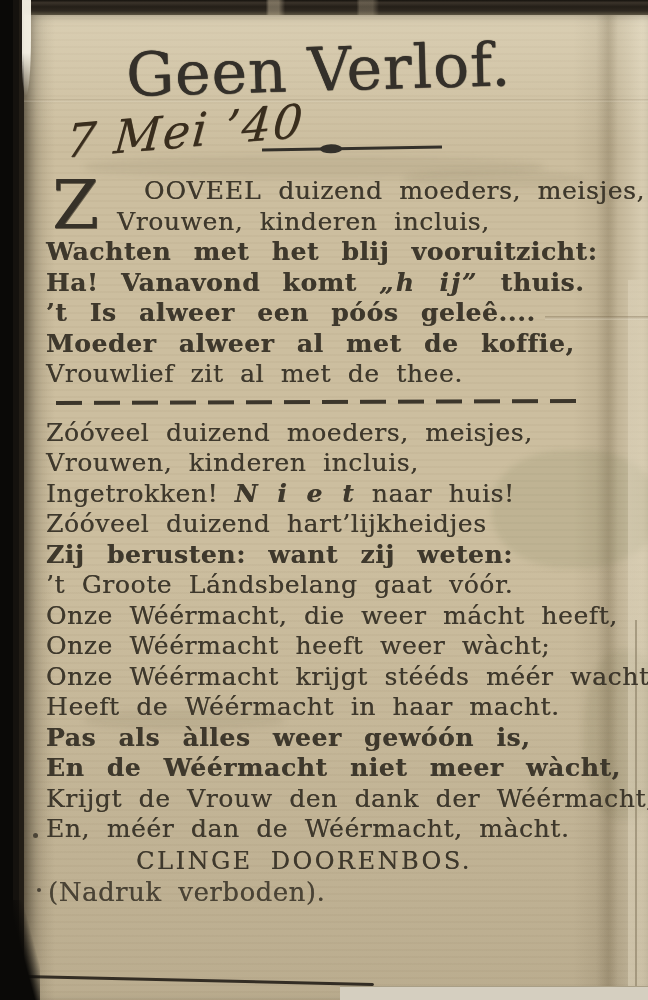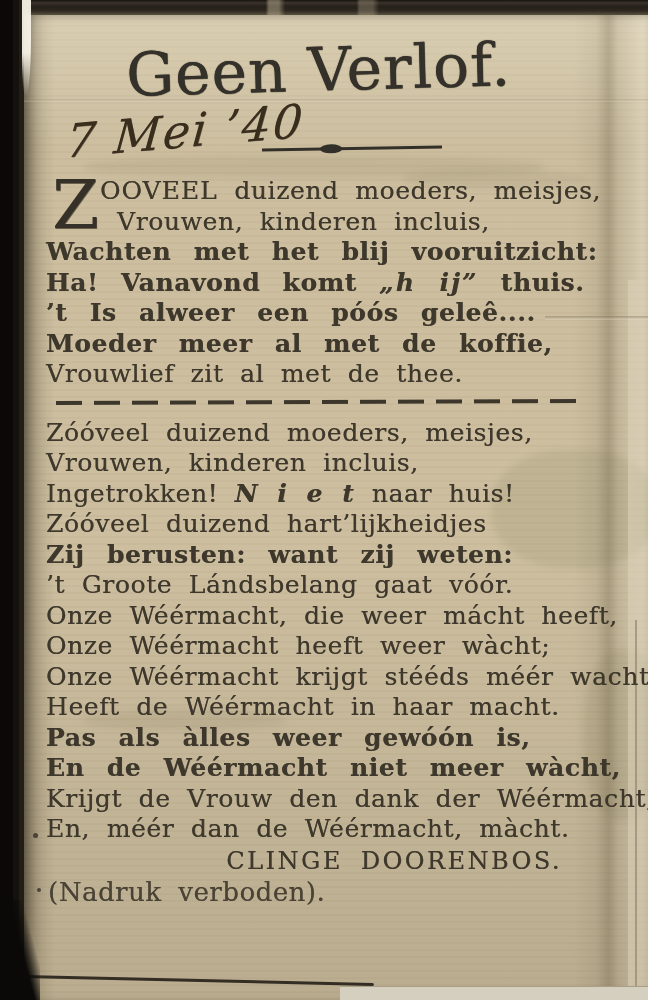--- a/index.html
+++ b/index.html
@@ -79,29 +79,29 @@
     background:#33302a; border-radius:50%; }
 
   .poem { position:absolute; left:46px; top:176px; width:566px; z-index:5;
     font-size:25px; line-height:30.5px; letter-spacing:.6px; word-spacing:8px; }
   .pl { white-space:nowrap; }
   .pl.wide { word-spacing:13px;font-weight:bold; }
   .pl.ind1 { padding-left:54px; }
   .pl.ind2 { padding-left:71px; }
   .dropcap { position:absolute; left:6px; top:2px; font-size:68px; line-height:54px;
     color:#363128; text-shadow:.5px .5px .6px rgba(40,34,24,.6); }
-  .caps { letter-spacing:1px; }
+  .caps { letter-spacing:1px;margin-left:44px; }
   .q-italic { font-style:italic; letter-spacing:2px; }
   .spaced-italic { font-style:italic; letter-spacing:1.5px;font-weight:bold; }
 
   .dash-divider { height:4px; width:524px; margin:10px 0 14px 10px;
     background:repeating-linear-gradient(90deg,#3c362b 0 26px,rgba(0,0,0,0) 26px 38px);
     transform:rotate(-.2deg); }
 
-  .signature { text-align:right; padding-right:50px; line-height:32px;
+  .signature { text-align:center; padding-right:50px; line-height:32px;
     font-size:24px; letter-spacing:2.5px; white-space:nowrap; }
 
   .footer-note { line-height:30px; font-size:26px; letter-spacing:.5px; margin-left:2px;
     white-space:nowrap; opacity:.9; }
   .strike-line { position:absolute; left:22px; top:979px; width:352px; height:3px; z-index:6;
     background:#332d24; transform:rotate(1.3deg); border-radius:2px; }
 </style>
 </head>
 <body>
 
@@ -132,21 +132,21 @@
   </div>
 
   <div class="poem ink">
     <span class="dropcap">Z</span>
 
     <div class="pl ind1"><span class="caps">OOVEEL</span><span> duizend moeders, meisjes,</span></div>
     <div class="pl ind2">Vrouwen, kinderen incluis,</div>
     <div class="pl wide">Wachten met het blij vooruitzicht:</div>
     <div class="pl wide"><span>Ha! Vanavond komt </span><span class="q-italic">„h ij”</span><span> thuis.</span></div>
     <div class="pl wide">’t Is alweer een póós geleê....</div>
-    <div class="pl wide">Moeder meer al met de koffie,</div>
+    <div class="pl wide">Moeder alweer al met de koffie,</div>
     <div class="pl">Vrouwlief zit al met de thee.</div>
 
     <div class="dash-divider"></div>
 
     <div class="pl">Zóóveel duizend moeders, meisjes,</div>
     <div class="pl">Vrouwen, kinderen incluis,</div>
     <div class="pl"><span>Ingetrokken! </span><span class="spaced-italic">N i e t</span><span> naar huis!</span></div>
     <div class="pl">Zóóveel duizend hart’lijkheidjes</div>
     <div class="pl wide">Zij berusten: want zij weten:</div>
     <div class="pl">’t Groote Lándsbelang gaat vóór.</div>

